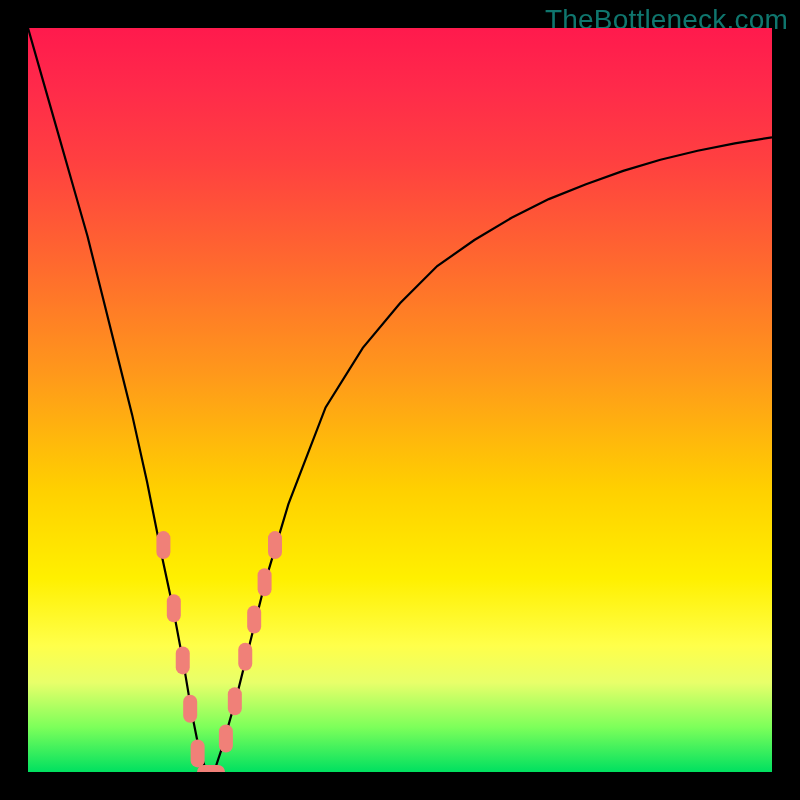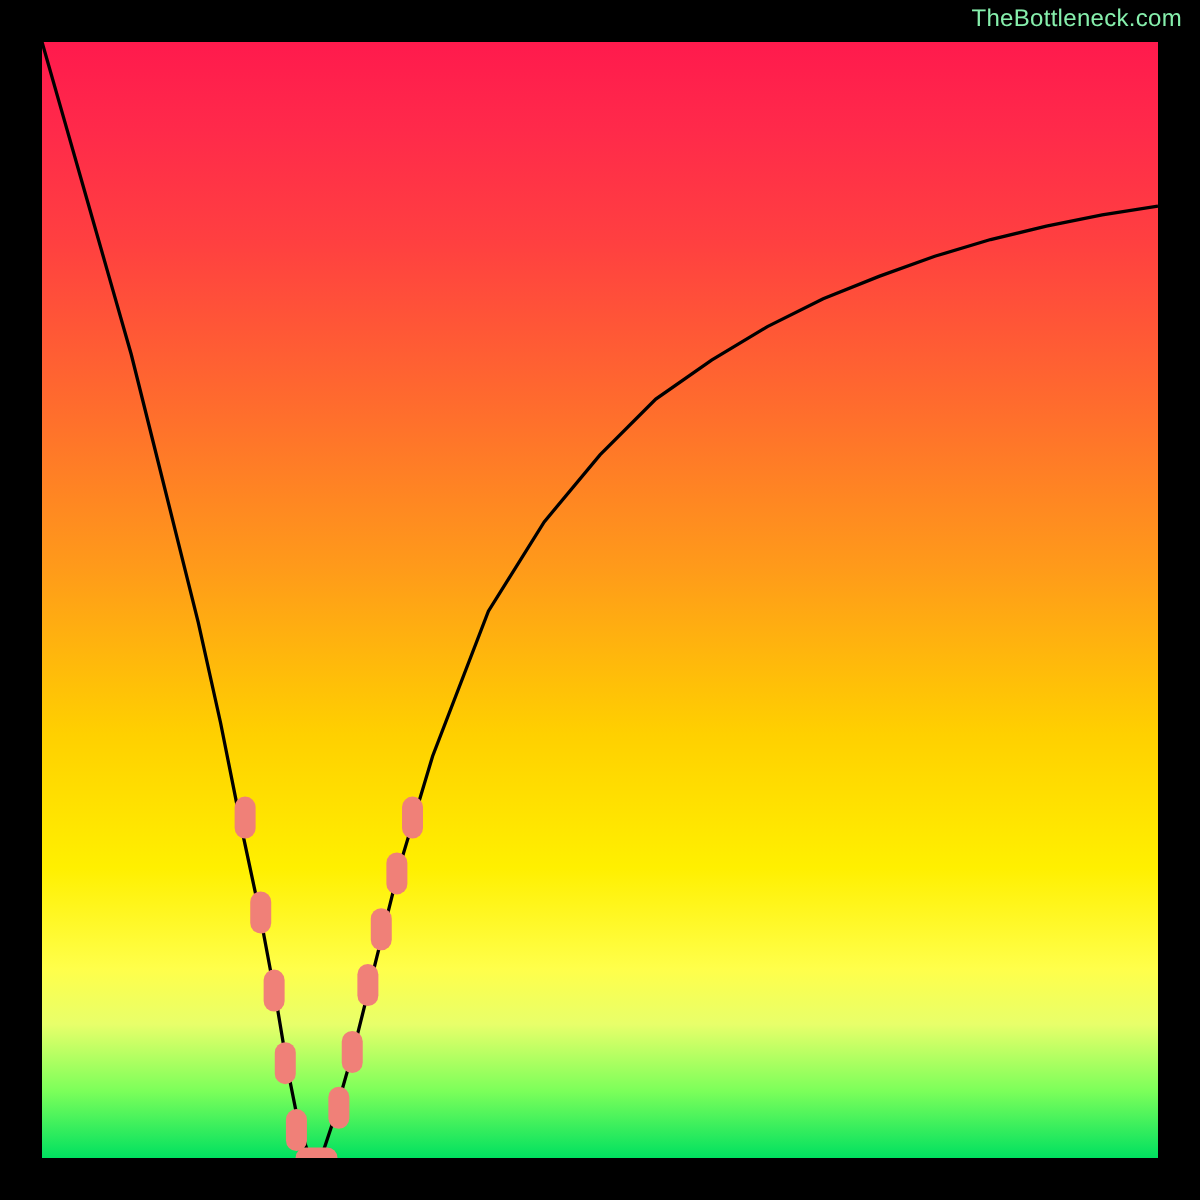--- a/index.html
+++ b/index.html
@@ -39,22 +39,22 @@
   }
   .axes {
     position: absolute;
     inset: 0;
     pointer-events: none;
   }
   .watermark {
     position: absolute;
     top: 4px;
     right: 12px;
-    color: #86efac;
-    font-size: 16px;
+    color: #0f766e;
+    font-size: 28px;
     font-weight: 500;
     letter-spacing: 0.2px;
     user-select: none;
   }
 </style>
 </head>
 <body>
 
 <div class="watermark">TheBottleneck.com</div>
 

